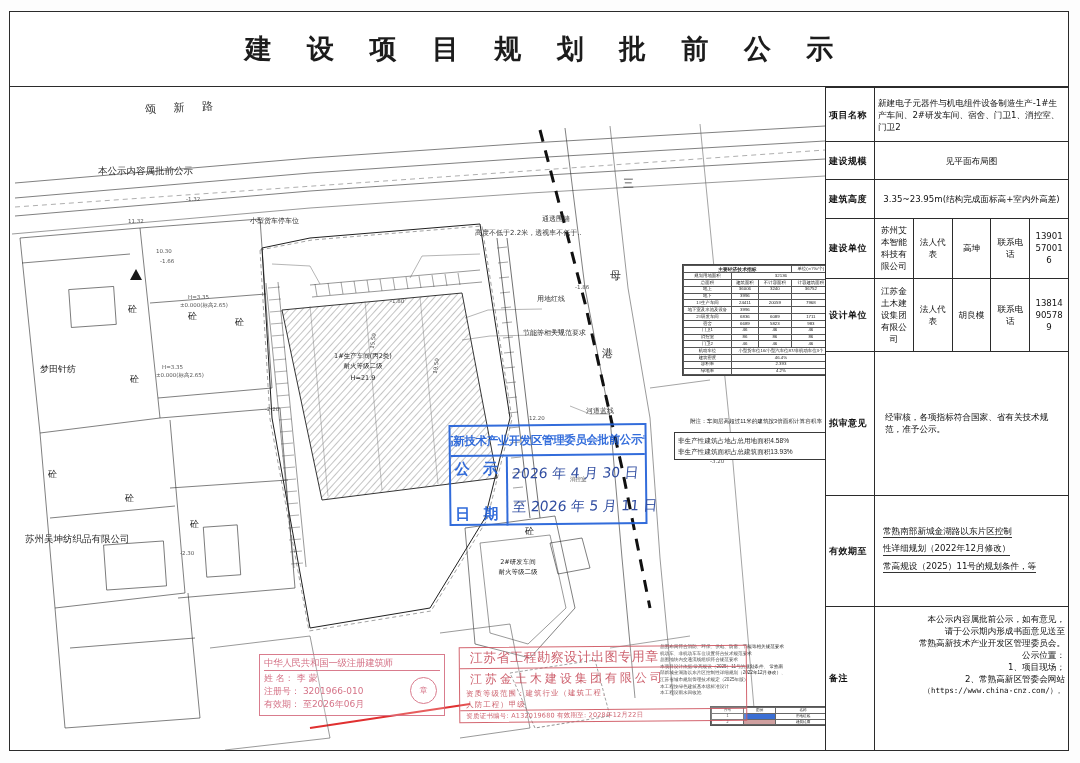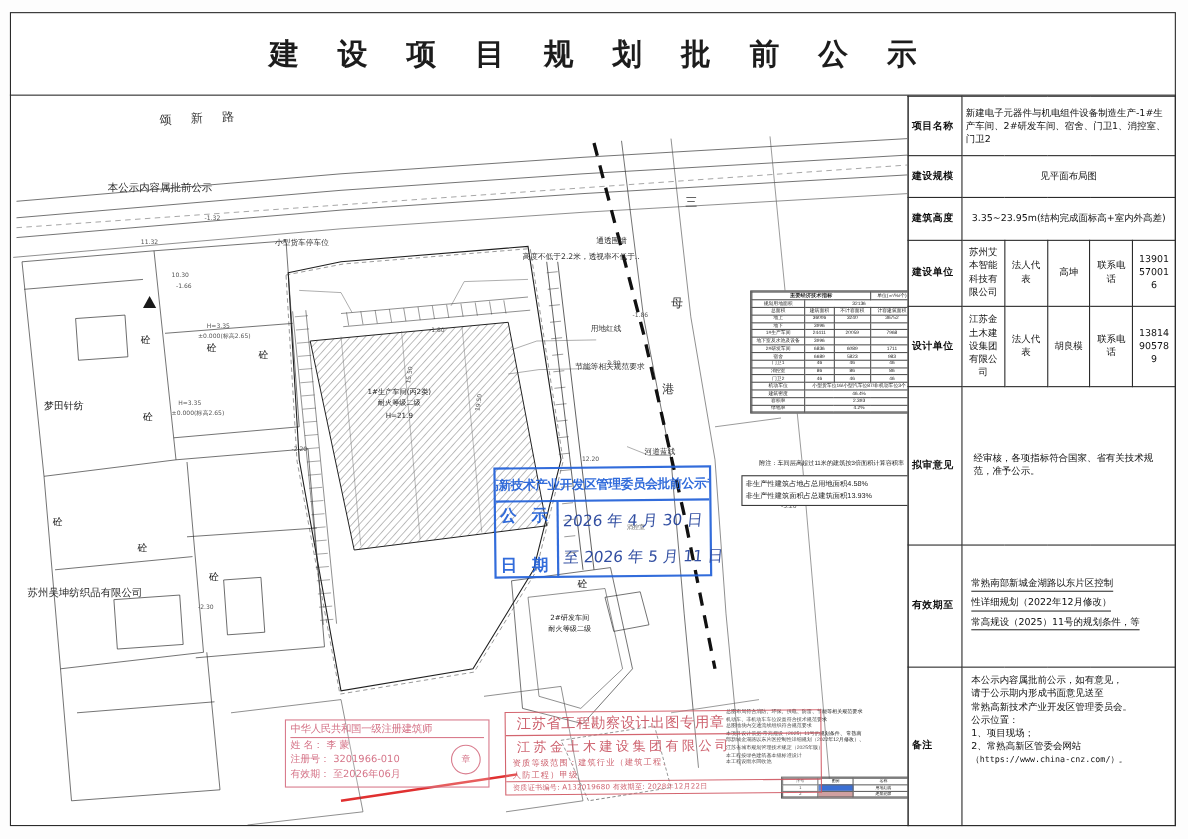--- a/index.html
+++ b/index.html
@@ -184,21 +184,21 @@
     letter-spacing:0.5px;
   }
   td.lbl-v{
     width:42px;text-align:left;font-weight:700;font-size:9px;
     line-height:20px;letter-spacing:0.5px;
   }
   td.val{font-size:8.6px;}
   td.ctr{text-align:center;}
   .u-line{border-bottom:0.8px solid #333;display:inline-block;padding-bottom:0.5px;}
   .review-basis div{margin-bottom:4px;}
-  .remark-body{font-size:8.2px;line-height:13px;}
+  .remark-body{font-size:8.2px;line-height:13px;text-align:right;}
   .footer-cell{text-align:center;font-size:9px;line-height:20px;padding-top:6px;}
   .footer-cell .ft-org{font-weight:700;letter-spacing:0.5px;}
   .mono{font-family:"DejaVu Sans Mono","Liberation Mono",monospace;font-size:7.6px;}
 </style>
 </head>
 <body>
 
 <div class="page">
   <div class="doc-frame"></div>
 

